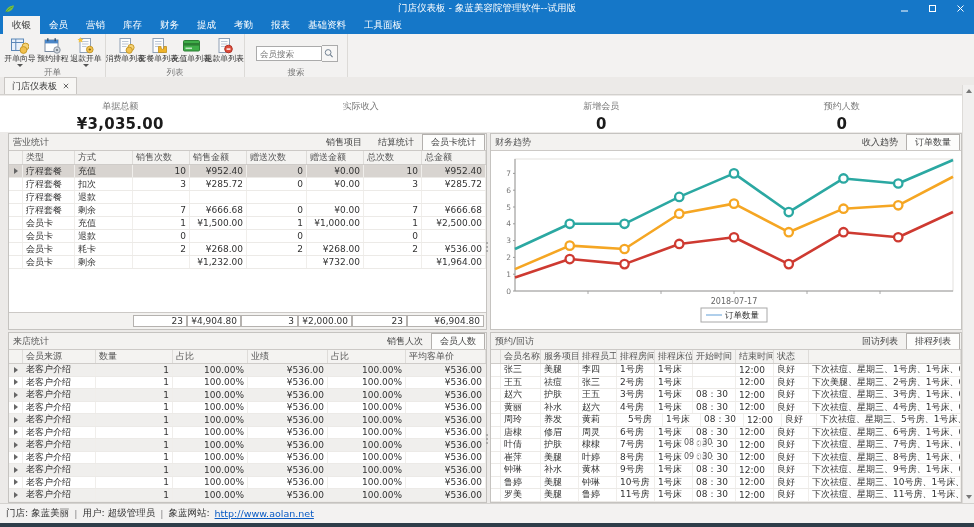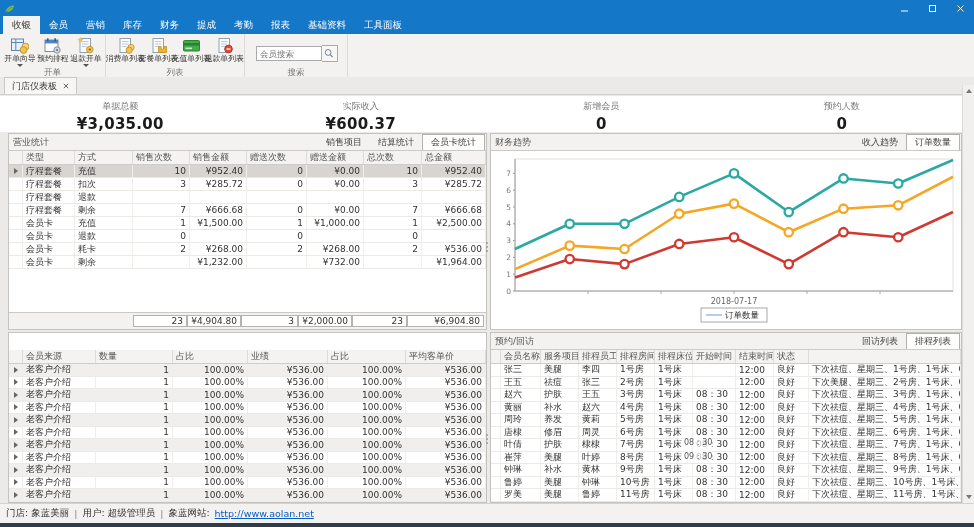--- a/index.html
+++ b/index.html
@@ -76,20 +76,21 @@
 </head>
 <body>
 
 <div class="titlebar">
   <span style="display:flex">
     <svg width="11" height="11" viewBox="0 0 11 11">
         <path d="M1.5 8.5C3 4.5 6.5 2.5 10 2.5 9 6.5 6.5 8.8 2.8 8.8z" fill="#7ac143"></path>
         <path d="M2.2 9.2C4 6.5 6 5 8.5 4" stroke="#4e8f2a" stroke-width=".7" fill="none"></path>
       </svg>
   </span>
+  <span class="title-text">门店仪表板 - 象蓝美容院管理软件--试用版</span>
   <span class="win-controls">
     <span class="win-btn">
         <svg width="9" height="9" viewBox="0 0 9 9">
           <path d="M1 7h7" stroke="#fff" stroke-width="1"></path>
         </svg>
       </span>
     <span class="win-btn">
         <svg width="9" height="9" viewBox="0 0 9 9">
           <rect x="1.5" y="1.5" width="6" height="6" fill="none" stroke="#fff" stroke-width="1"></rect>
         </svg>
@@ -218,21 +219,20 @@
   </div>
 </div>
 
 <div class="kpis" id="kpis">
     <div class="kpi">
       <div class="kpi-label">单据总额</div>
       <div class="kpi-value">¥3,035.00</div>
     </div>
     <div class="kpi">
       <div class="kpi-label">实际收入</div>
-      <div class="kpi-value">¥600.37</div>
     </div>
     <div class="kpi">
       <div class="kpi-label">新增会员</div>
       <div class="kpi-value">0</div>
     </div>
     <div class="kpi">
       <div class="kpi-label">预约人数</div>
       <div class="kpi-value">0</div>
     </div>
   </div>
@@ -434,20 +434,27 @@
         <circle cx="297.75" cy="113.12" r="4.2" fill="#fff" stroke="#ce3a31" stroke-width="2.3"></circle>
         <circle cx="352.5" cy="81.19999999999999" r="4.2" fill="#fff" stroke="#ce3a31" stroke-width="2.3"></circle>
         <circle cx="407.25" cy="86.24" r="4.2" fill="#fff" stroke="#ce3a31" stroke-width="2.3"></circle>
         <text x="243" y="153" font-size="8" fill="#666" text-anchor="middle">2018-07-17</text>
         <rect x="210" y="157" width="66" height="14" fill="#fff" stroke="#a8a8a8"></rect>
         <path d="M215 164h16" stroke="#9dc3e6" stroke-width="1.6"></path>
         <text x="234" y="167" font-size="8.5" fill="#333">订单数量</text>
       </svg></div>
   </div>
 <div class="panel" id="panel-visit" style="left:8px;top:332px;width:479px;height:171px">
+    <div class="phead">
+      <span class="ptitle">来店统计</span>
+      <div class="ptabs">
+        <div class="ptab">销售人次</div>
+        <div class="ptab active">会员人数</div>
+      </div>
+    </div>
     <div class="grid">
       <div class="g-head">
         <div class="g-hcell ind" style="width: 14px;"></div>
         <div class="g-hcell" style="width: 73px; text-align: center;">
           <span>会员来源</span>
         </div>
         <div class="g-hcell" style="width: 77px;">
           <span>数量</span>
         </div>
         <div class="g-hcell" style="width: 75px;">
@@ -671,21 +678,21 @@
         <div class="g-cell" style="width: 43px;">08：30</div>
         <div class="g-cell" style="width: 38px;">12:00</div>
         <div class="g-cell" style="width: 35px;">良好</div>
         <div class="g-cell" style="width: auto; flex: 1 1 0%;">下次祛痘、星期三、4号房、1号床、09：00</div>
       </div>
       <div class="g-row" style="height: 12.5px;">
         <div class="g-cell ind" style="width: 10px;"></div>
         <div class="g-cell" style="width: 40px;">周玲</div>
         <div class="g-cell" style="width: 38px;">养发</div>
         <div class="g-cell" style="width: 38px;">黄莉</div>
-        <div class="g-cell" style="width: 38px;">5号房</div>
+        <div class="g-cell" style="width: 38px; margin-left: 8px;">5号房</div>
         <div class="g-cell" style="width: 38px;">1号床</div>
         <div class="g-cell" style="width: 43px;">08：30</div>
         <div class="g-cell" style="width: 38px;">12:00</div>
         <div class="g-cell" style="width: 35px;">良好</div>
         <div class="g-cell" style="width: auto; flex: 1 1 0%;">下次祛痘、星期三、5号房、1号床、09：00</div>
       </div>
       <div class="g-row" style="height: 12.5px;">
         <div class="g-cell ind" style="width: 10px;"></div>
         <div class="g-cell" style="width: 40px;">唐棣</div>
         <div class="g-cell" style="width: 38px;">修眉</div>

